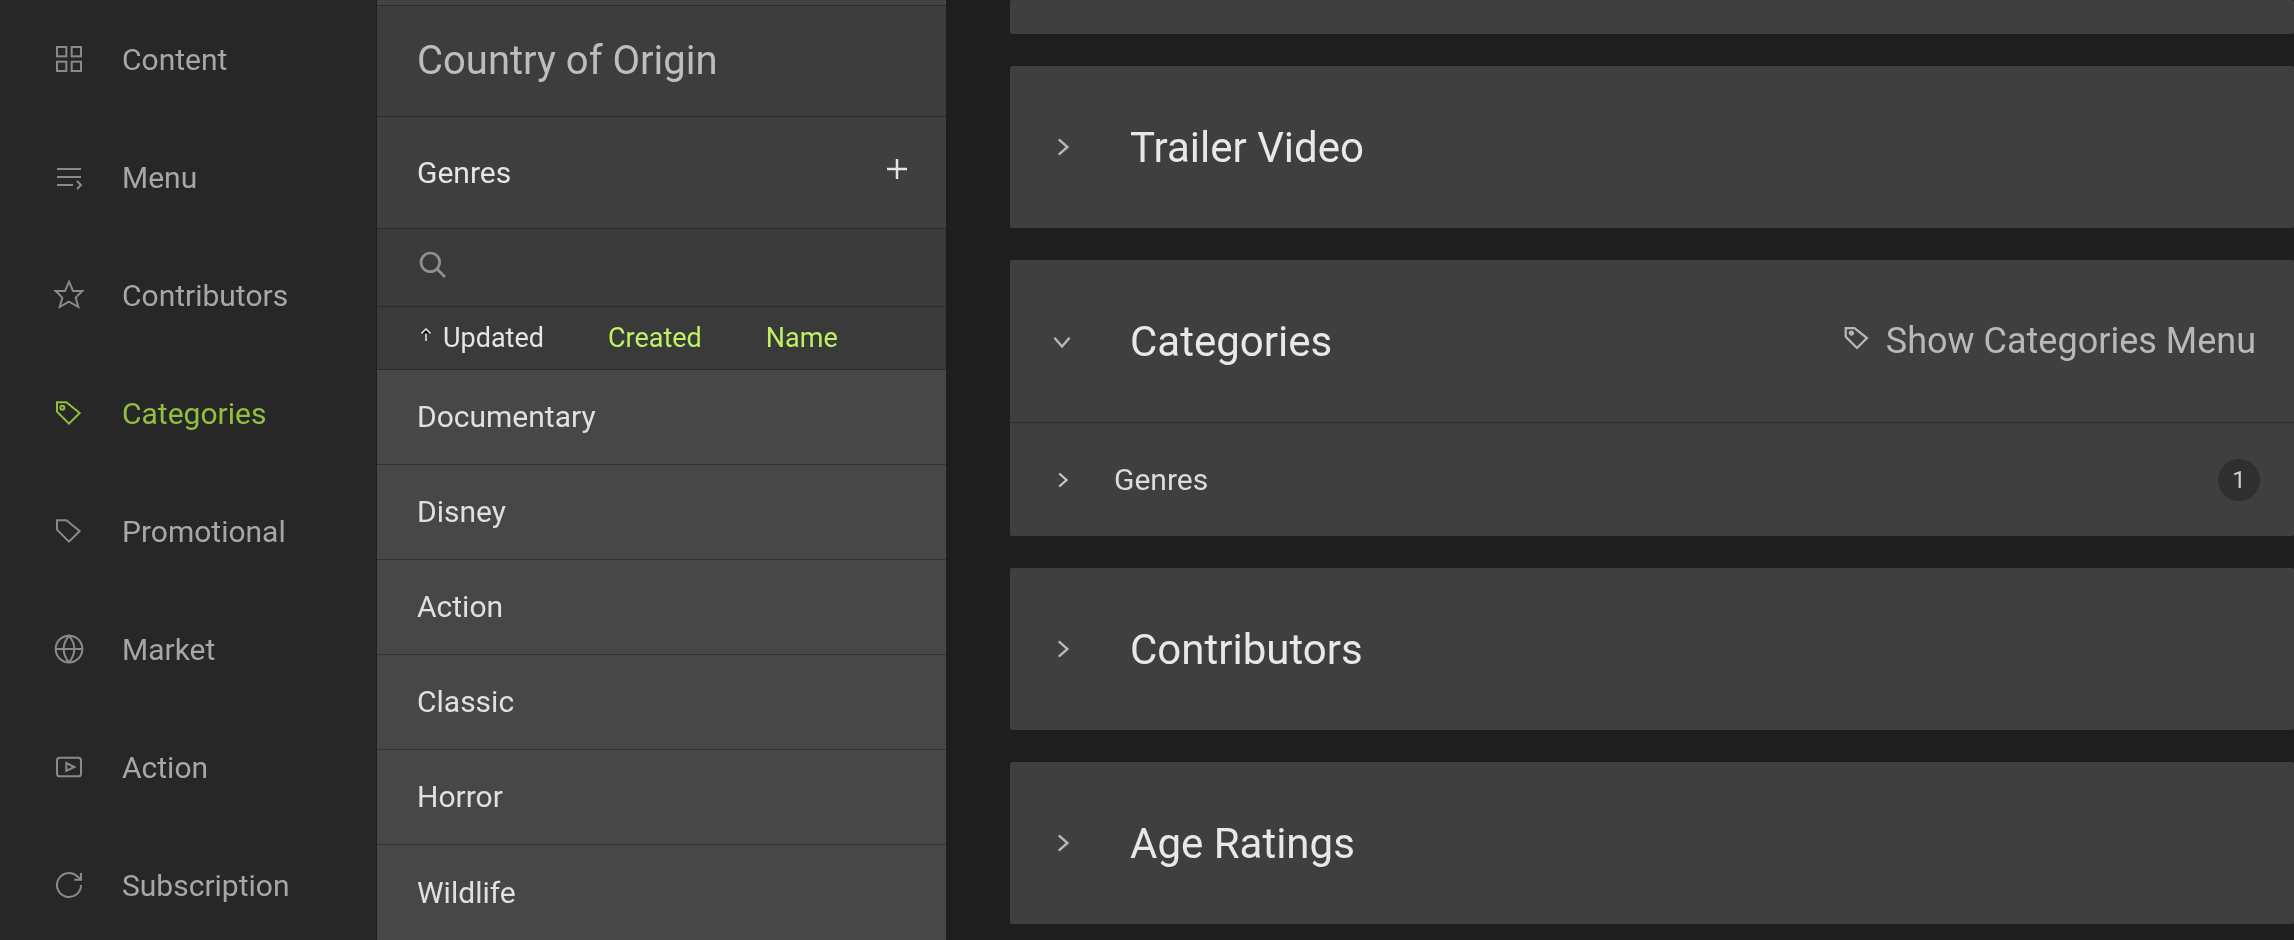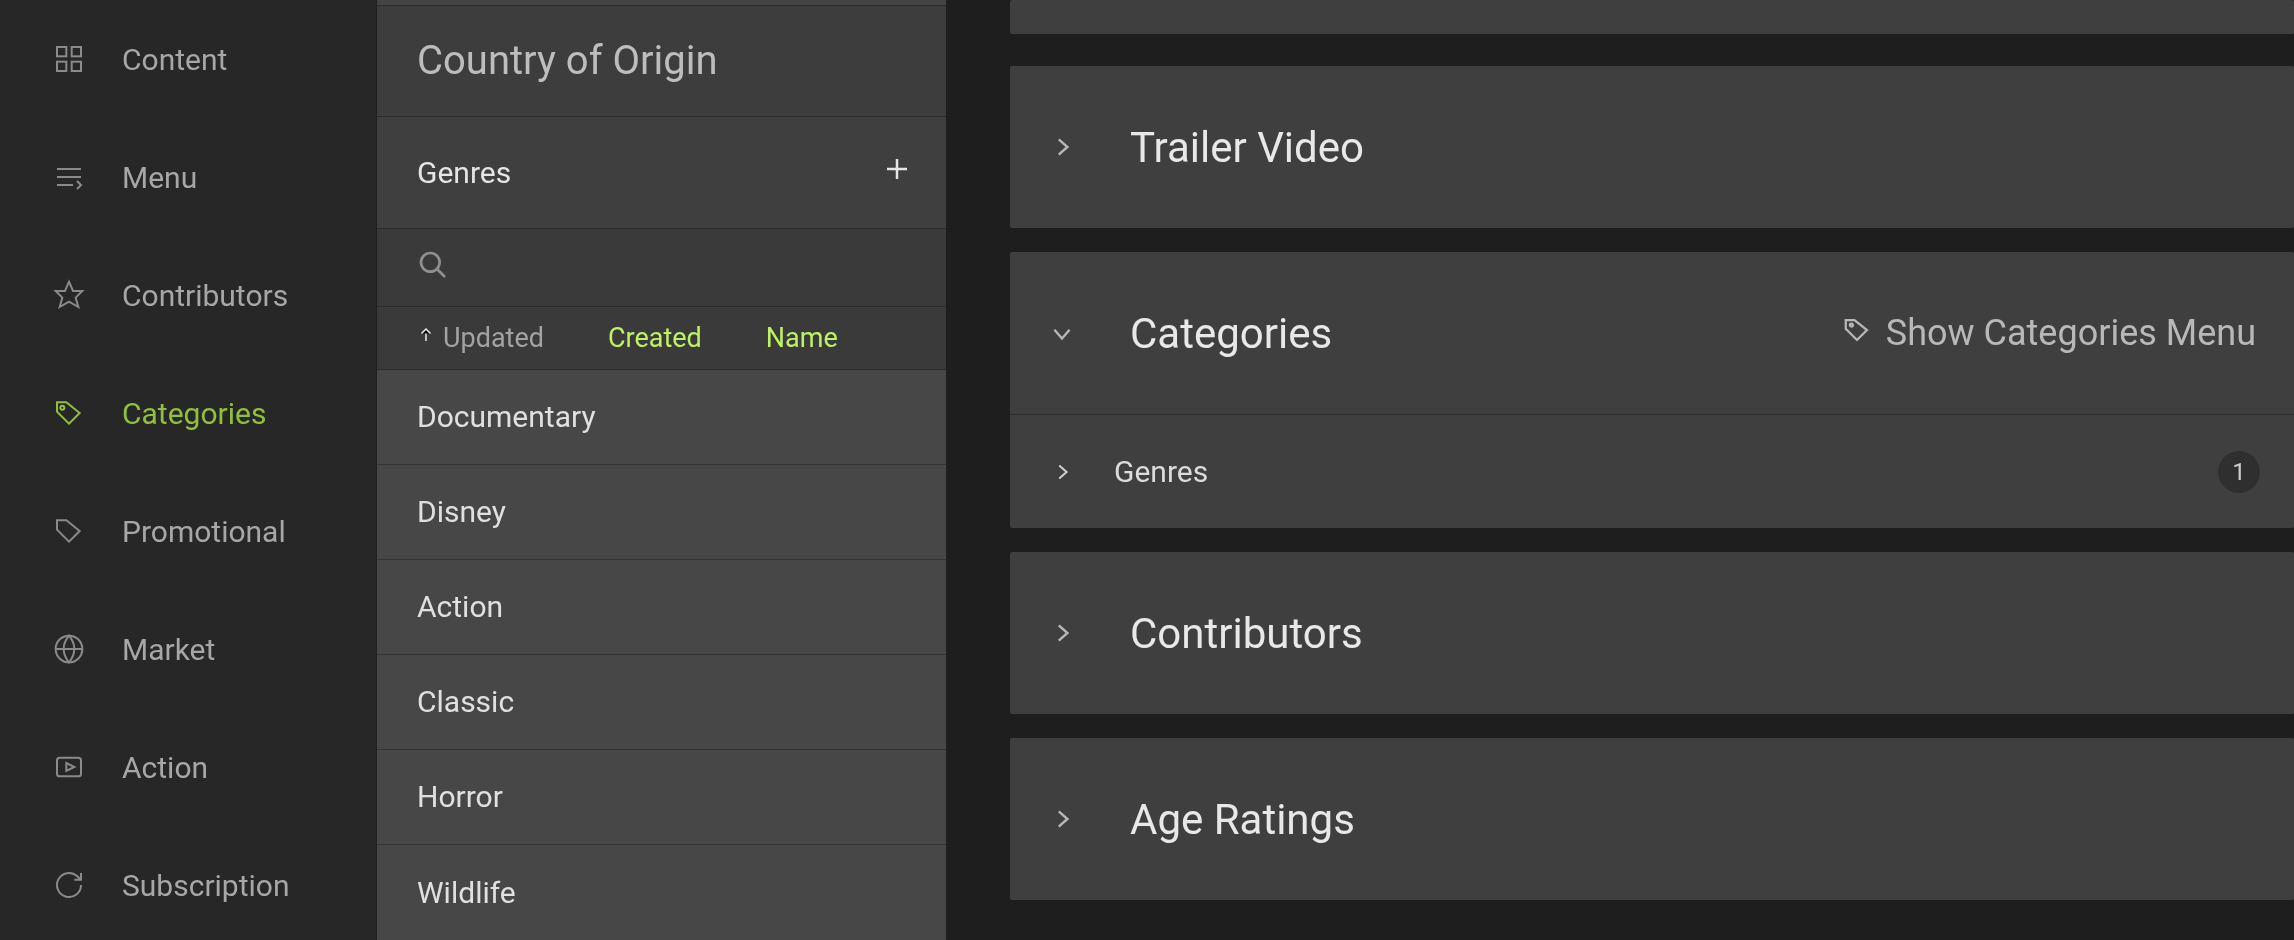--- a/index.html
+++ b/index.html
@@ -77,21 +77,21 @@
   .sp-search svg { stroke:#8f8f8f; fill:none; stroke-width:2; }
   .sp-sort {
     height: 68px;
     display:flex; align-items:center;
     padding-left: 40px;
     gap: 64px;
     background: #3a3a3a;
     font-size: 27px;
   }
   .sort-col { color:#bef264; display:flex; align-items:center; gap:8px; cursor:pointer; }
-  .sort-col.active { color:#a3a3a3; }
+  .sort-col.active { color:#e5e5e5; }
   .sort-arrow svg { stroke:#ececec; stroke-width:2; }
   .sp-list-item {
     height: 104px;
     display:flex; align-items:center;
     padding-left: 40px;
     font-size: 30px;
     color:#e0e0e0;
     background:#474747;
     border-bottom: 1px solid #333;
     cursor:pointer;
@@ -109,21 +109,21 @@
   .panel-slim-top {
     height: 34px;
     background: #3f3f3f;
     border-radius: 2px;
     margin-bottom: 32px;
     margin-top: 0;
   }
   .panel {
     background: #3f3f3f;
     border-radius: 2px;
-    margin-bottom: 24px;
+    margin-bottom: 32px;
   }
   .panel-header {
     height: 162px;
     display:flex; align-items:center;
     padding: 0 38px 0 32px;
     gap: 48px;
     cursor:pointer;
   }
   .panel-header .chev { width:40px; display:flex; justify-content:center; }
   .panel-header .chev svg { stroke:#b8b8b8; fill:none; stroke-width:2.2; }

